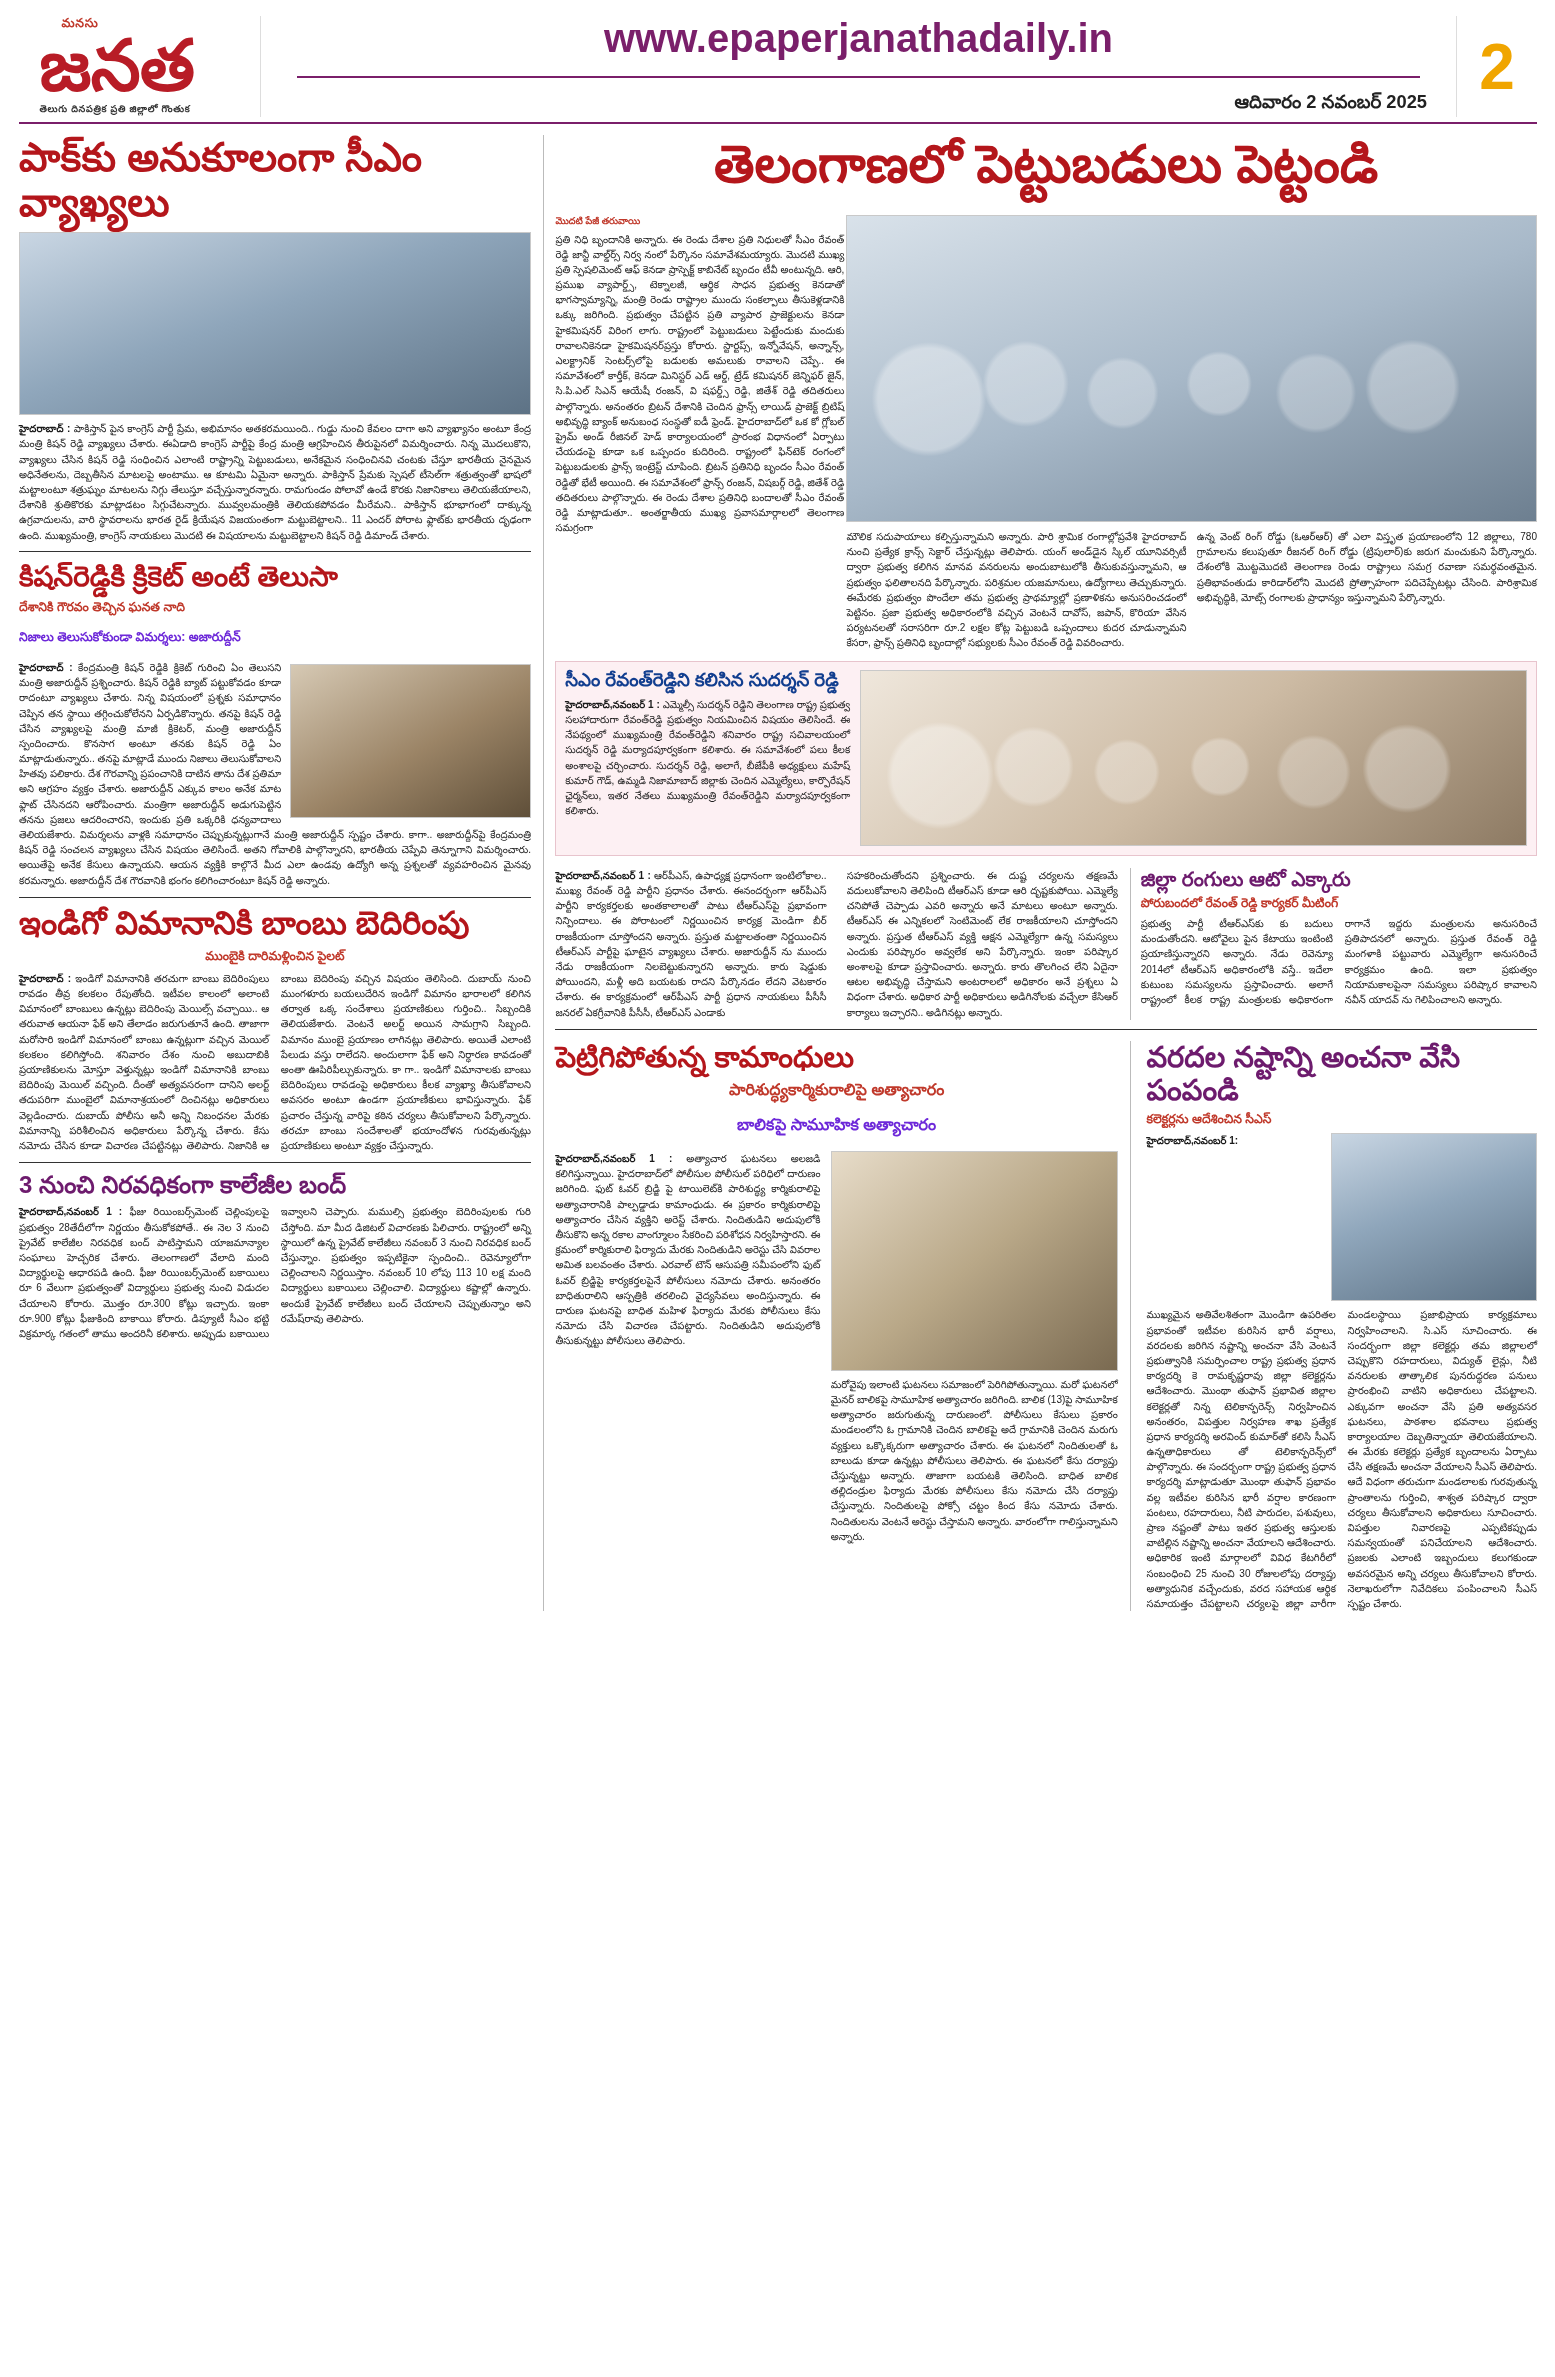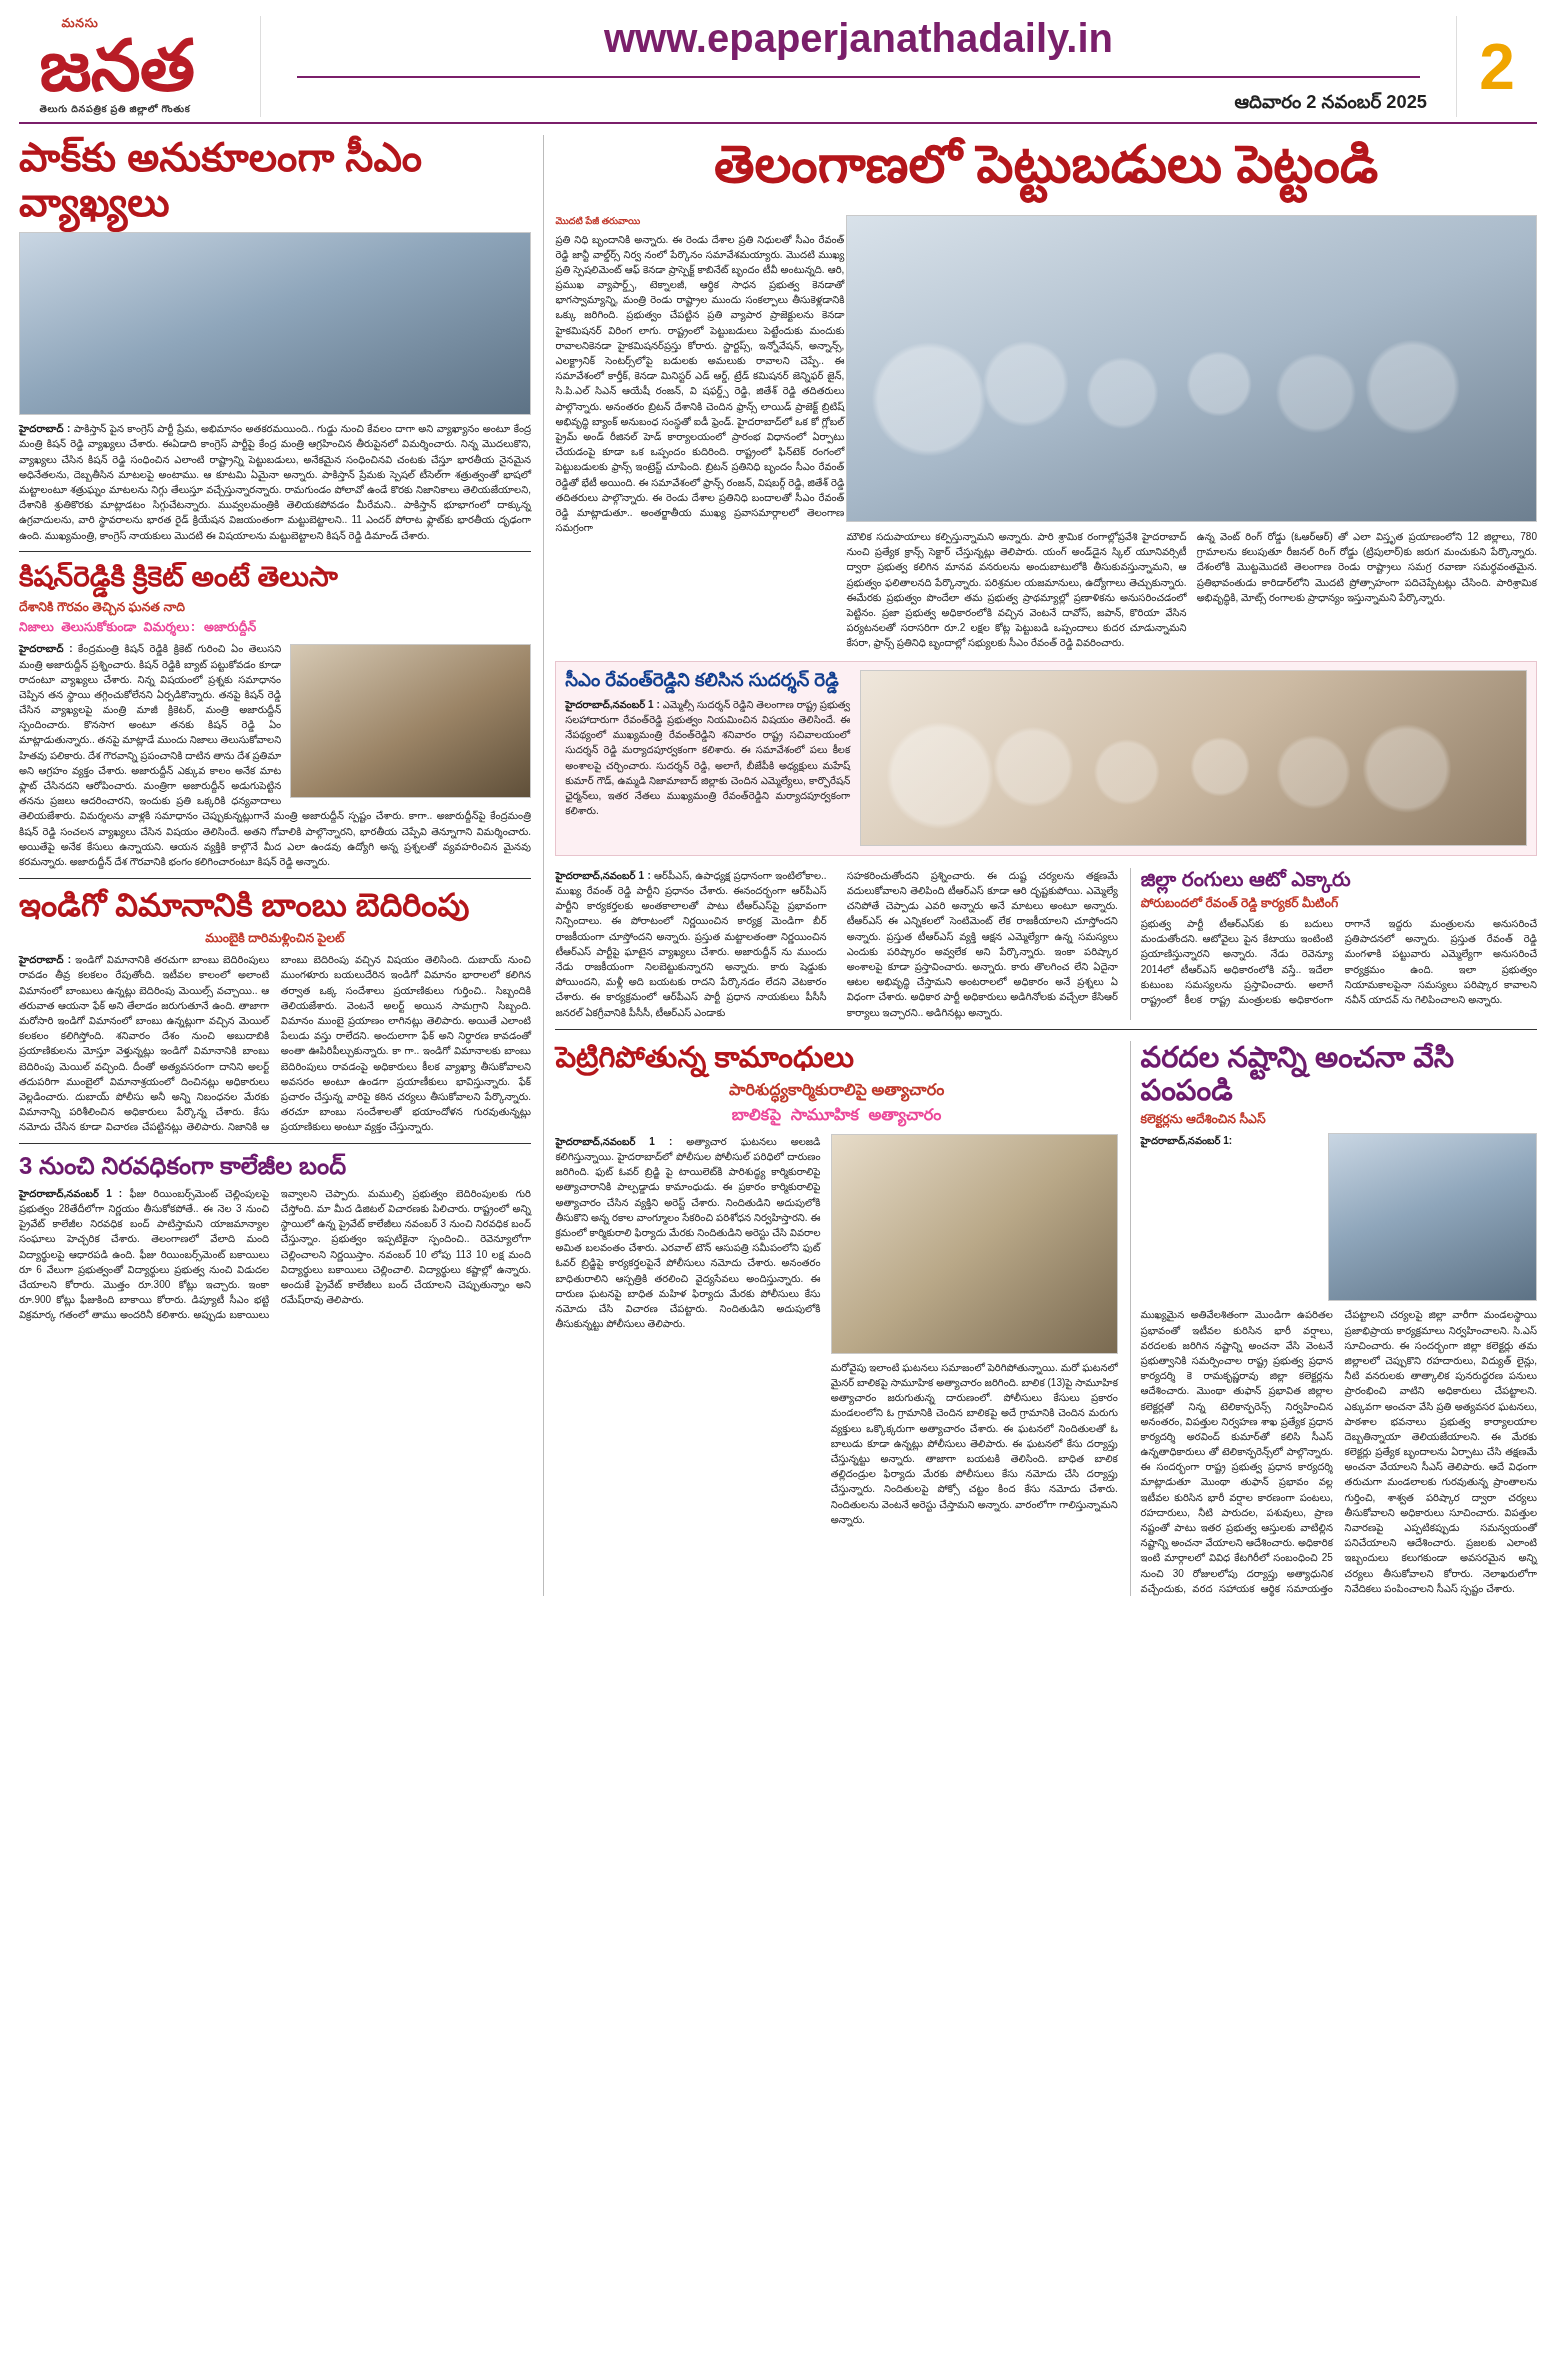--- a/index.html
+++ b/index.html
@@ -132,21 +132,21 @@
     margin:0 0 5.9px 0;
   }
   h2.head-purple {
     font-size: 28px;
     line-height:1.12;
     color:#6d1b6d;
     font-weight:bold;
     margin:0 0 5.9px 0;
   }
   .subhead-red { color:#c0392b; font-size:12.4px; font-weight:bold; margin:2.9px 0; }
-  .subhead-blue { color:#ec4899; font-size:12.4px; font-weight:bold; margin:3px 0;font-family:Liberation Mono, monospace; }
+  .subhead-blue { color:#6d28d9; font-size:12.4px; font-weight:bold; margin:13px 0; }
   .kicker { color:#c0392b; font-size:9.5px; font-weight:bold; margin-bottom:2.9px; }
   .hr-dark { border:0; border-top:1.5px solid #333; margin:8.8px 0; }
 
   
   .photo { width:100%; display:block; border:0.7px solid #c9c9c9; }
   .ph-grad-1 { background:linear-gradient(160deg,#c9d6e3 0%,#8fa6bb 45%,#5d7285 100%); }
   .ph-grad-2 { background:linear-gradient(150deg,#d6c9b4 0%,#9b8466 55%,#5f4f39 100%); }
   .ph-grad-3 { background:linear-gradient(140deg,#e7dcc9 0%,#b9a888 50%,#7a6a51 100%); }
   .ph-grad-4 { background:linear-gradient(160deg,#d9e2ea 0%,#a8b9c9 50%,#6d7f90 100%); }
   .ph-grad-5 { background:linear-gradient(140deg,#efe7dc 0%,#cdbba4 50%,#8d7a63 100%); }
@@ -321,21 +321,21 @@
             </div>
             <div style="width:52%;">
               <div class="photo-wrap">
                 <div class="photo ph-grad-3" style="height:220px;"></div>
               </div>
               <div class="body-text" style="margin-top:5.9px;">మరోవైపు ఇలాంటి ఘటనలు సమాజంలో పెరిగిపోతున్నాయి. మరో ఘటనలో మైనర్‌ బాలికపై సామూహిక అత్యాచారం జరిగింది. బాలిక (13)పై సామూహిక అత్యాచారం జరుగుతున్న దారుణంలో. పోలీసులు కేసులు ప్రకారం మండలంలోని ఓ గ్రామానికి చెందిన బాలికపై అదే గ్రామానికి చెందిన మరుగు వ్యక్తులు ఒక్కొక్కరుగా అత్యాచారం చేశారు. ఈ ఘటనలో నిందితులతో ఓ బాలుడు కూడా ఉన్నట్లు పోలీసులు తెలిపారు. ఈ ఘటనలో కేసు దర్యాప్తు చేస్తున్నట్టు అన్నారు. తాజాగా బయటకి తెలిసింది. బాధిత బాలిక తల్లిదండ్రుల ఫిర్యాదు మేరకు పోలీసులు కేసు నమోదు చేసి దర్యాప్తు చేస్తున్నారు. నిందితులపై పోక్సో చట్టం కింద కేసు నమోదు చేశారు. నిందితులను వెంటనే అరెస్టు చేస్తామని అన్నారు. వారంలోగా గాలిస్తున్నామని అన్నారు.</div>
             </div>
           </div>
         </div>
 
-        <div style="width:42%;border-left:0.7px solid #bbb;padding-left:10px;">
+        <div style="width:42%;border-left:0.7px solid #bbb;padding-left:16px;">
           <h2 class="head-purple" style="font-size:29px;">వరదల నష్టాన్ని అంచనా వేసి పంపండి</h2>
           <div class="subhead-red">కలెక్టర్లను ఆదేశించిన సీఎస్‌</div>
           <div style="display:flex;gap:8.8px;margin-top:4.4px;">
             <div style="width:46%;" class="body-text">
               <span class="dateline">హైదరాబాద్‌,నవంబర్‌ 1:</span>
             </div>
             <div style="width:54%;" class="photo-wrap">
               <div class="photo ph-grad-1" style="height:168px;"></div>
             </div>
           </div>

